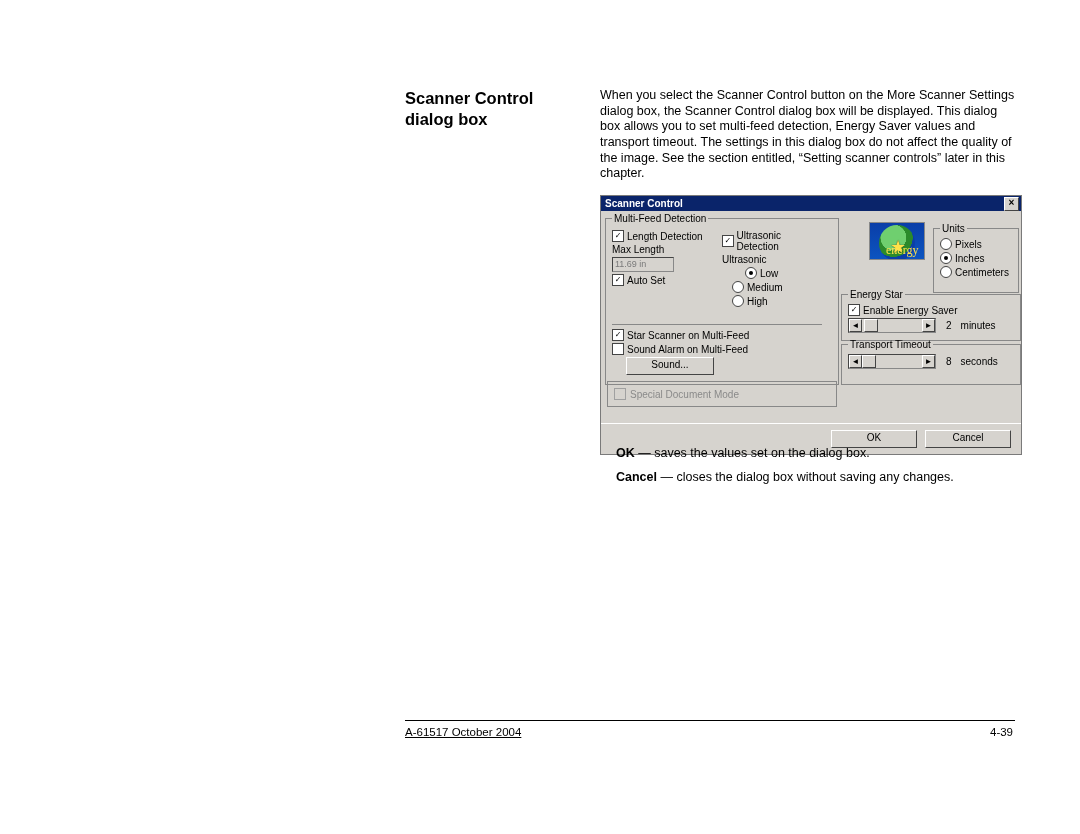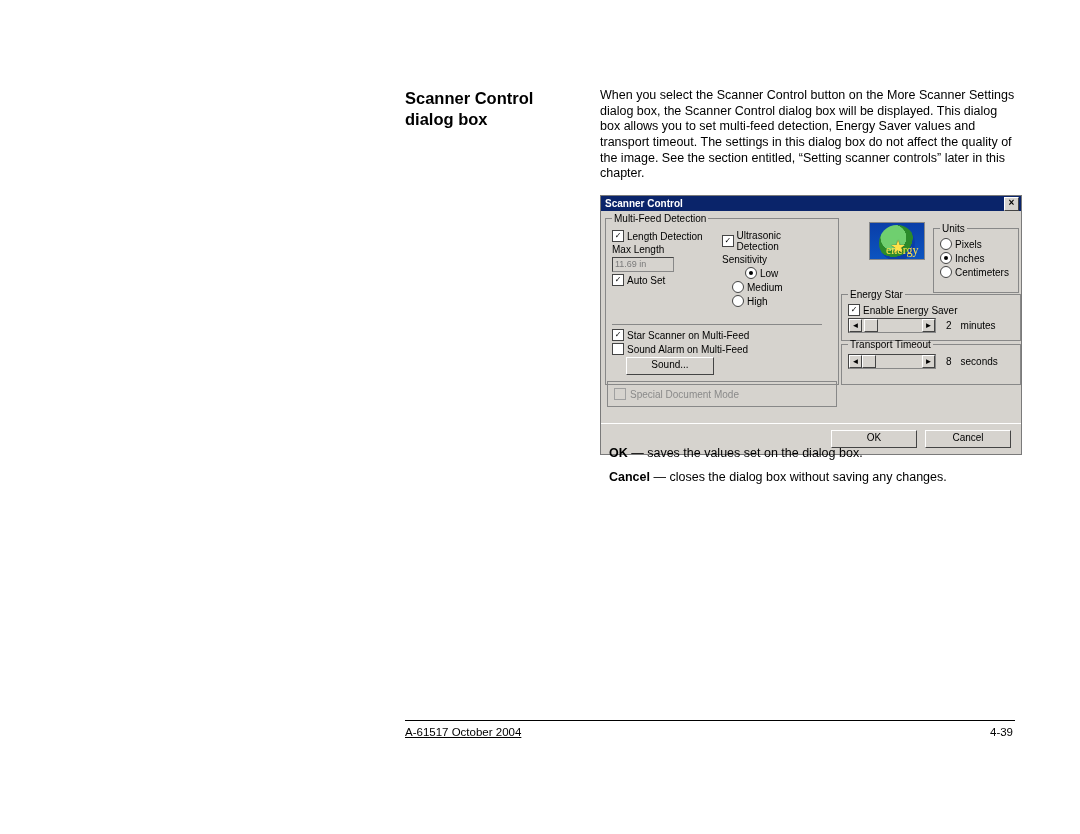--- a/index.html
+++ b/index.html
@@ -150,21 +150,21 @@
   .buttons-area{
     height:30px; position:relative; border-top:1px solid #fff;
   }
   .buttons-area .btns{
     position:absolute; right:10px; bottom:6px; display:flex; gap:8px;
   }
   
   .below {
     position:absolute; left:195px; top:356px; width:420px; font-size:12.5px; line-height:1.45;
   }
-  .below p{ margin:0 0 6px 9px;}
+  .below p{ margin:0 0 6px 16px;}
   .below b{ font-weight:bold;}
   
   .foot-rule{
     position:absolute; left:405px; top:720px; width:610px; border-top:1px solid #000;
   }
   .foot-left{
     position:absolute; left:405px; top:726px; font-size:11.5px;text-decoration:underline;
   }
   .foot-right{
     position:absolute; left:990px; top:726px; font-size:11.5px;
@@ -202,21 +202,21 @@
               <span class="cb">✓</span>
               <span class="txt">Auto Set</span>
             </div>
           </div>
           <div class="mf-right">
             <div class="row">
               <span class="cb">✓</span>
               <span class="txt">Ultrasonic Detection</span>
             </div>
             <div class="row">
-                <span class="txt">Sensitivity</span>
+                <span class="txt">Ultrasonic</span>
               </div>
             <div class="row" style="margin-left:23px;">
               <span class="rb">
                   <span class="dot"></span>
                 </span>
               <span class="txt">Low</span>
             </div>
             <div class="row" style="margin-left:10px;">
               <span class="rb"></span>
               <span class="txt">Medium</span>

